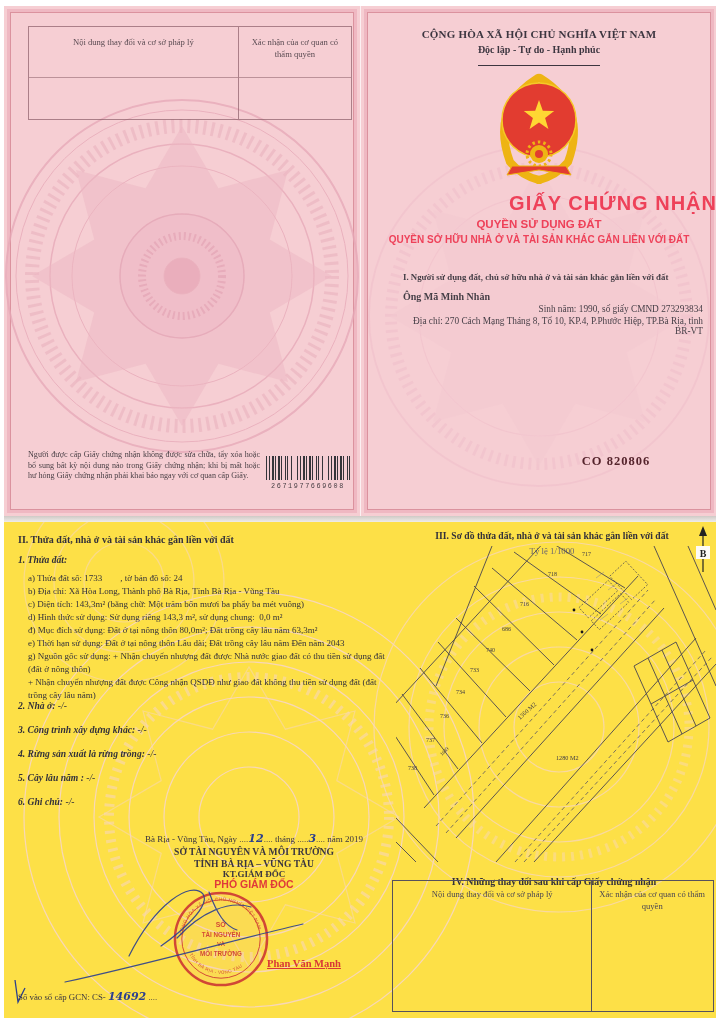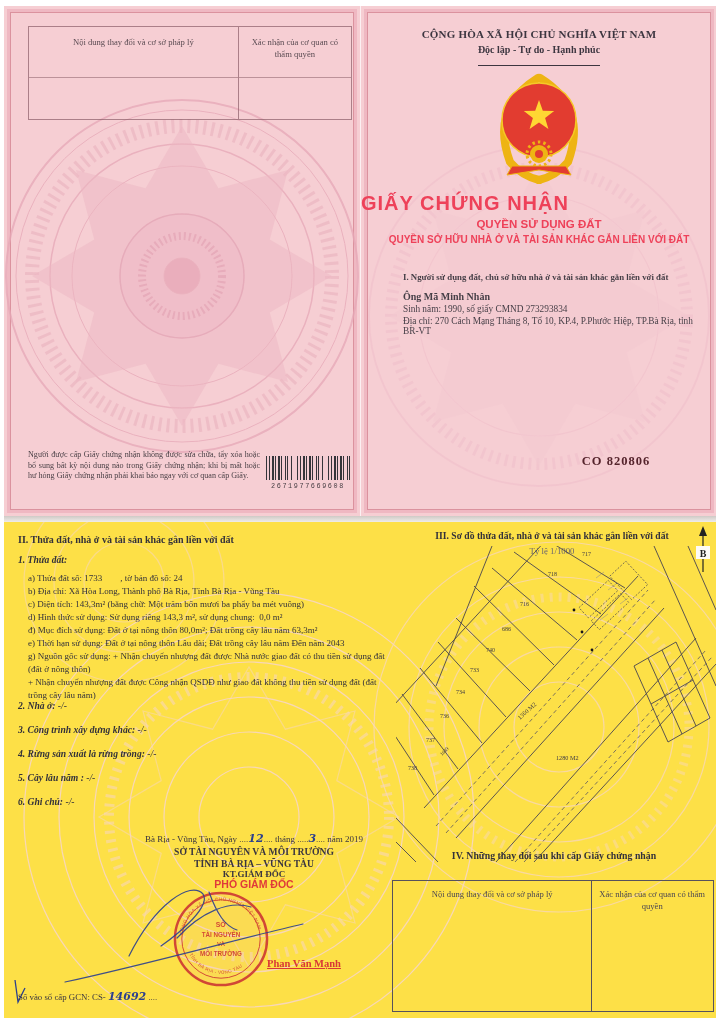--- a/index.html
+++ b/index.html
@@ -26,33 +26,33 @@
            background:repeating-linear-gradient(90deg,#35343a 0 1.4px,#f3cdd3 1.4px 2.8px,
            #35343a 2.8px 3.6px,#f3cdd3 3.6px 6.2px);}
   .barcode-num{position:absolute;left:258px;top:476px;width:92px;text-align:center;
                font-size:6.8px;letter-spacing:1.6px;color:#4a4046;
                font-family:"Liberation Mono","DejaVu Sans Mono",monospace;}
   .nat-title{position:absolute;left:0;top:22px;width:356px;text-align:center;
              font-weight:bold;font-size:11px;color:#3d3640;letter-spacing:.2px;}
   .nat-motto{position:absolute;left:0;top:38px;width:356px;text-align:center;
              font-weight:bold;font-size:10px;color:#3d3640;}
   .nat-motto span{border-bottom:1.2px solid #3d3640;padding-bottom:10px;}
-  .gcn-title1{position:absolute;left:0;top:186px;width:356px;text-align:left;
+  .gcn-title1{position:absolute;left:0;top:186px;width:356px;text-align:right;
               font-family:"Liberation Sans","DejaVu Sans",sans-serif;
               font-weight:bold;font-size:20px;letter-spacing:1px;color:#ee4159;}
   .gcn-title2{position:absolute;left:0;top:212px;width:356px;text-align:center;
               font-family:"Liberation Sans","DejaVu Sans",sans-serif;
               font-weight:bold;font-size:11.5px;color:#ee4159;}
   .gcn-title3{position:absolute;left:0;top:228px;width:356px;text-align:center;
               font-family:"Liberation Sans","DejaVu Sans",sans-serif;
               font-weight:bold;font-size:10px;color:#ee4159;}
   .owner-block{position:absolute;left:42px;top:266px;width:300px;color:#463f47;}
   .owner-s1{font-size:8.8px;font-weight:600;}
   .owner-name{font-size:10px;font-weight:bold;margin-top:9px;}
-  .owner-line{font-size:9.3px;margin-top:2px;}
+  .owner-line{font-size:9.3px;margin-top:2px;text-align:right;}
   .serial{position:absolute;left:170px;top:448px;width:170px;text-align:center;
           font-weight:bold;font-size:12.5px;letter-spacing:1px;color:#55242c;}
   
   #gap{left:4px;top:516px;width:712px;height:6px;background:linear-gradient(#cfcac6,#efece9);position:absolute;}
   #page2{left:4px;top:522px;width:712px;height:496px;background:#fde047;}
   .p2-text{color:#33313a;}
   .sec2{position:absolute;left:14px;top:12px;width:370px;}
   .sec2-h{font-weight:bold;font-size:10px;}
   .sec2-sub{font-weight:bold;font-style:italic;font-size:9.6px;margin-top:9px;}
   .land-items{margin-top:7px;}
@@ -75,21 +75,21 @@
   .signature-svg{position:absolute;left:55px;top:352px;width:330px;height:120px;}
   .footer-line{position:absolute;left:14px;top:468px;width:400px;font-size:8.8px;color:#3a3540;}
   .tick{position:absolute;left:8px;top:456px;width:16px;height:28px;}
   
   .sec3-h{position:absolute;left:392px;top:8px;width:312px;text-align:center;
           font-weight:bold;font-size:9.6px;}
   .scale{position:absolute;left:392px;top:24px;width:312px;text-align:center;
          font-size:8.8px;color:#6a6570;}
   .north{position:absolute;left:688px;top:4px;width:22px;height:50px;}
   .map-svg{position:absolute;left:392px;top:24px;width:320px;height:318px;}
-  .sec4-h{position:absolute;left:392px;top:328px;width:316px;text-align:center;
+  .sec4-h{position:absolute;left:392px;top:354px;width:316px;text-align:center;
           font-weight:bold;font-size:9.8px;}
   .sec4-table{position:absolute;left:388px;top:358px;width:320px;height:130px;
               border:1px solid #57525c;}
   .sec4-c1{position:absolute;left:0;top:0;bottom:0;width:62%;border-right:1px solid #57525c;}
   .sec4-th{position:absolute;top:8px;left:4px;right:4px;text-align:center;
            font-size:8.6px;color:#4c4752;line-height:1.35;}
   .watermark{position:absolute;inset:0;pointer-events:none;}
 </style>
 </head>
 <body>

